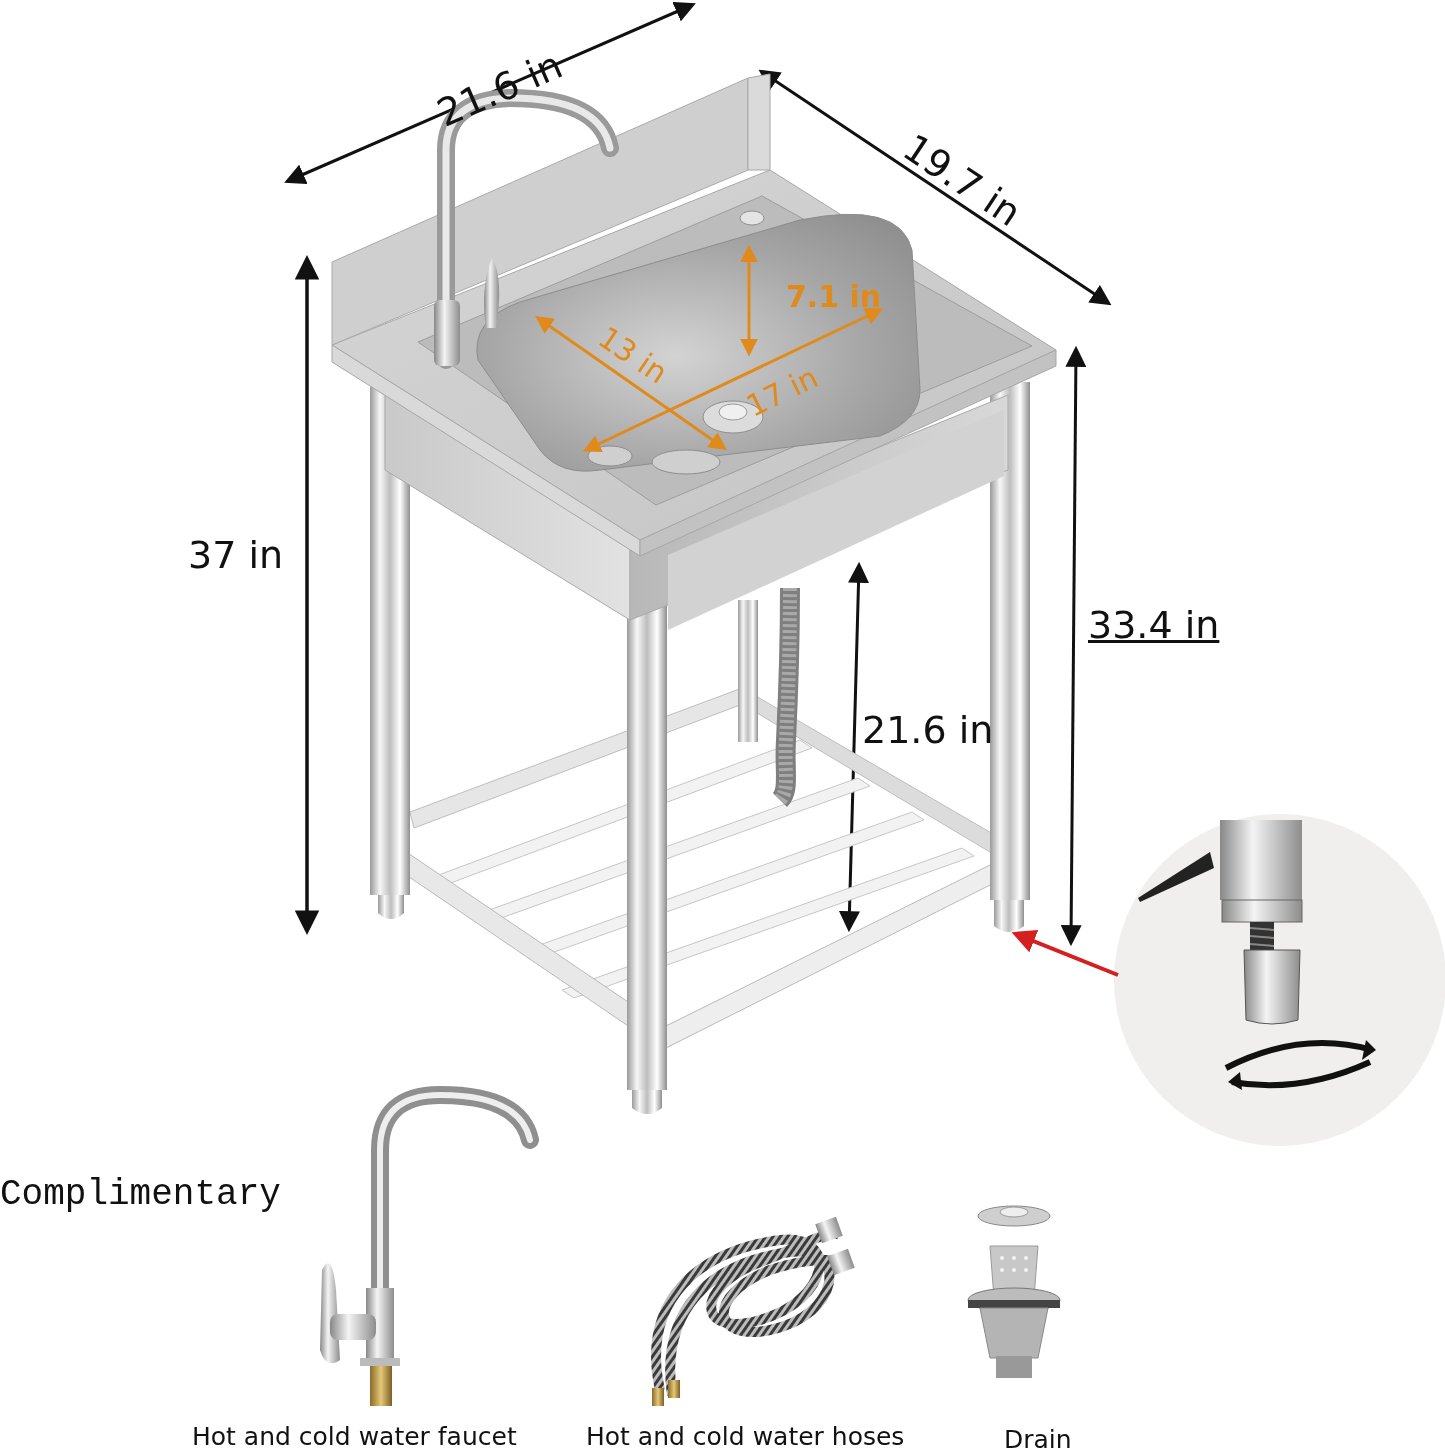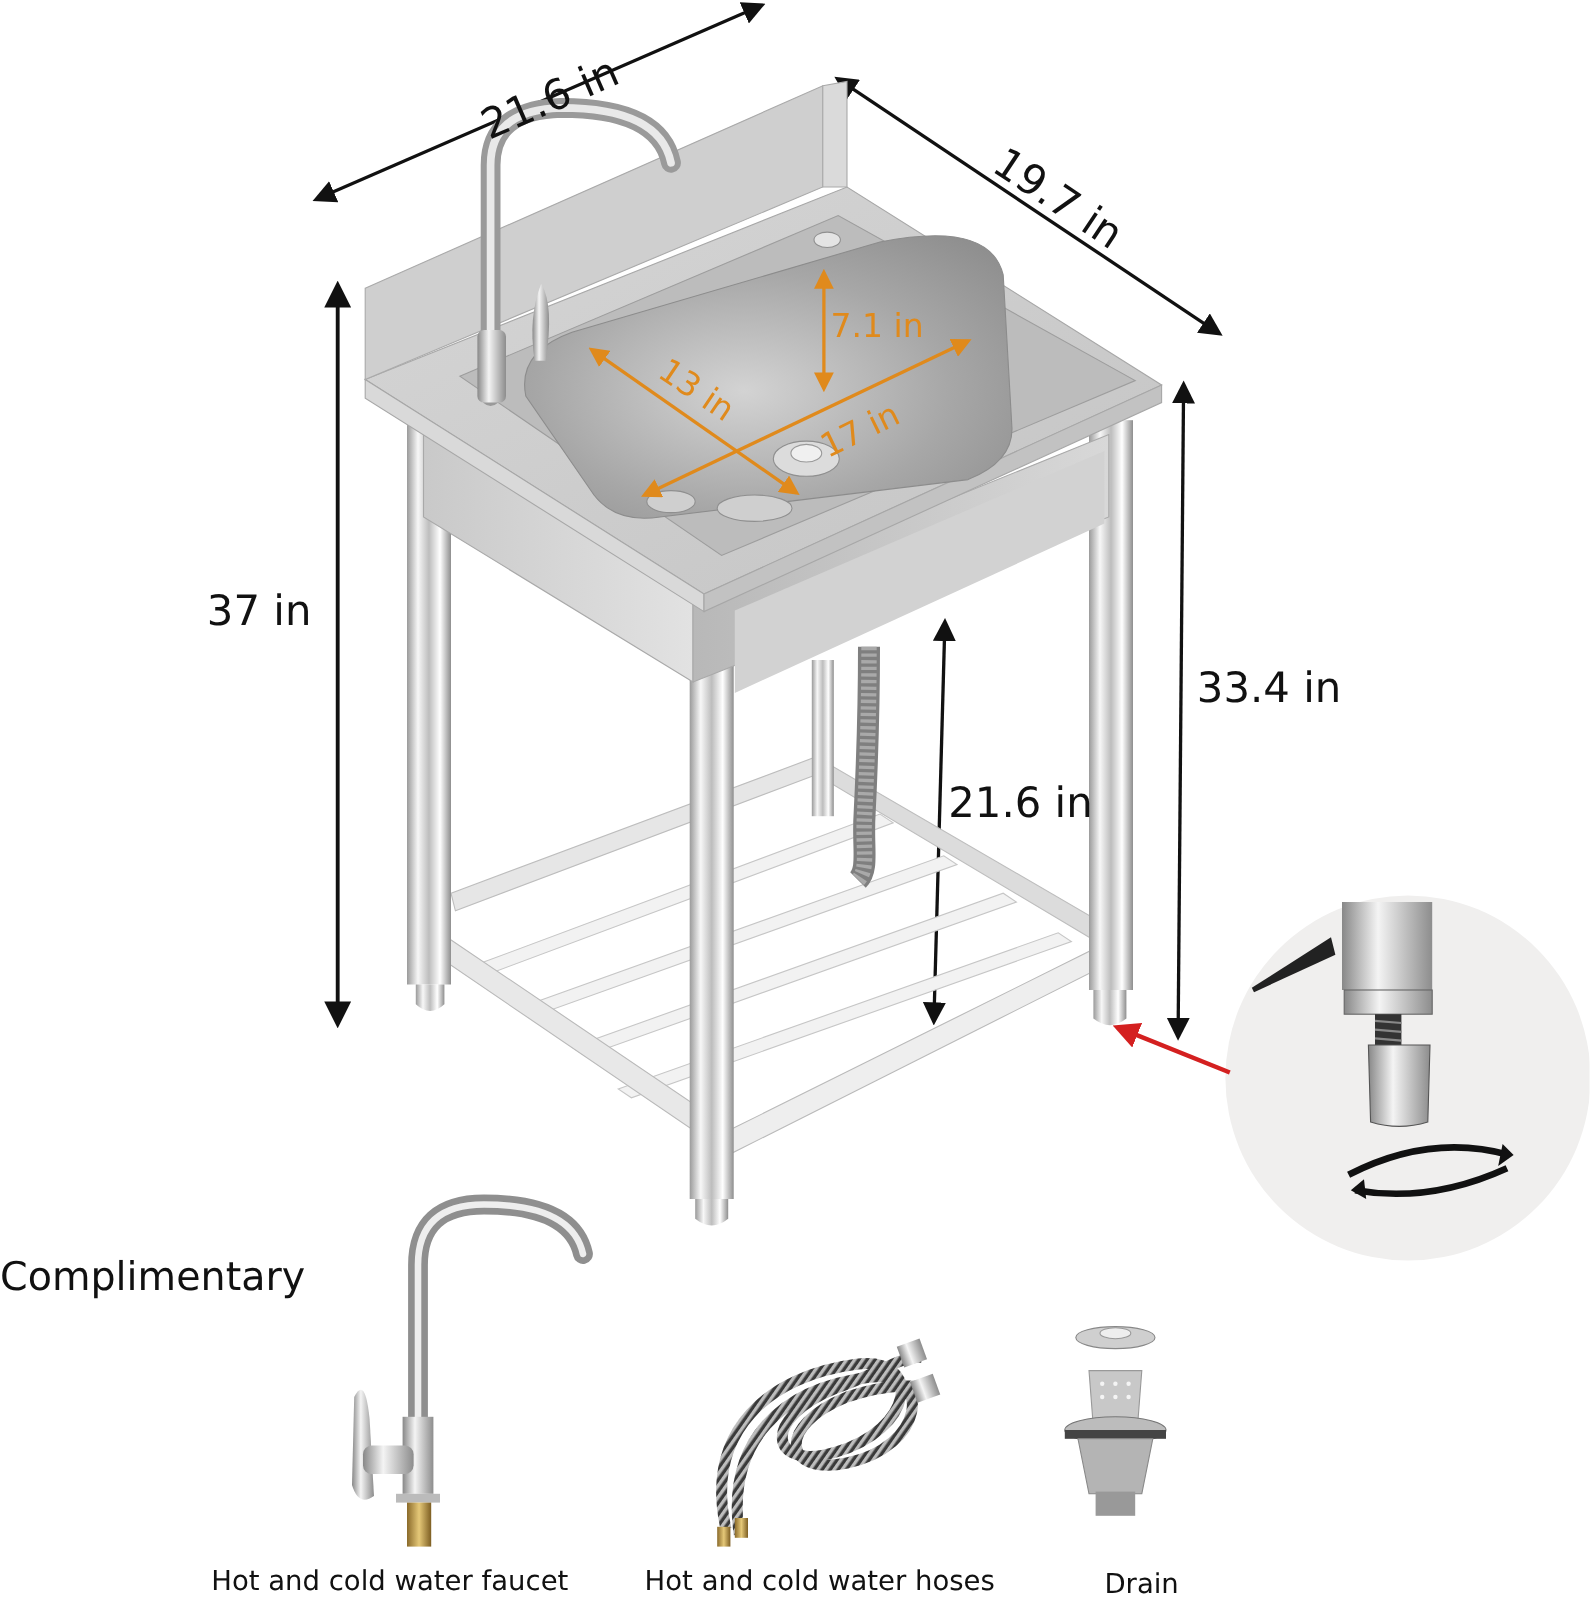--- a/index.html
+++ b/index.html
@@ -204,28 +204,28 @@
       <ellipse cx="1014" cy="1300" rx="46" ry="12" fill="#bcbcbc" stroke="#777"></ellipse>
       <rect x="968" y="1300" width="92" height="8" fill="#444"></rect>
       <path d="M980,1308 h68 l-10,50 h-48 z" fill="#b4b4b4" stroke="#888"></path>
       <rect x="996" y="1356" width="36" height="22" fill="#999"></rect>
     </g>
   </svg>
 
   <div class="label dim dim-rot" style="left:432px; top:98px; transform: rotate(-23.5deg);">21.6 in</div>
   <div class="label dim dim-rot" style="left:918px; top:128px; transform: rotate(33.7deg);">19.7 in</div>
   <div class="label dim" style="left:188px; top:536px;text-align:right;">37 in</div>
-  <div class="label dim" style="left:1088px; top:606px;">33.4 in</div>
+  <div class="label dim" style="left:1088px; top:606px;text-decoration:underline;">33.4 in</div>
   <div class="label dim" style="left:862px; top:711px;">21.6 in</div>
 
-  <div class="inner-dim" style="left:755px; top:282px;">7.1 in</div>
+  <div class="inner-dim" style="left:786px; top:282px;font-weight:bold;">7.1 in</div>
   <div class="inner-dim" style="left:610px; top:322px; transform: rotate(34deg);">13 in</div>
   <div class="inner-dim" style="left:742px; top:395px; transform: rotate(-26deg);">17 in</div>
 
 
-  <div class="acc-title" style="left:0px; top:1134px; width:270px;">
+  <div class="acc-title" style="left:0px; top:1167px; width:270px;font-family:Liberation Mono, monospace;">
     <div>Complimentary</div>
   </div>
 
   <div class="acc-label" style="left:586px; top:1422px;">Hot and cold water hoses</div>
   <div class="acc-label" style="left:192px; top:1422px;">Hot and cold water faucet</div>
   <div class="acc-label" style="left:1004px; top:1425px;">Drain</div>
 </div>
 
 </body></html>

